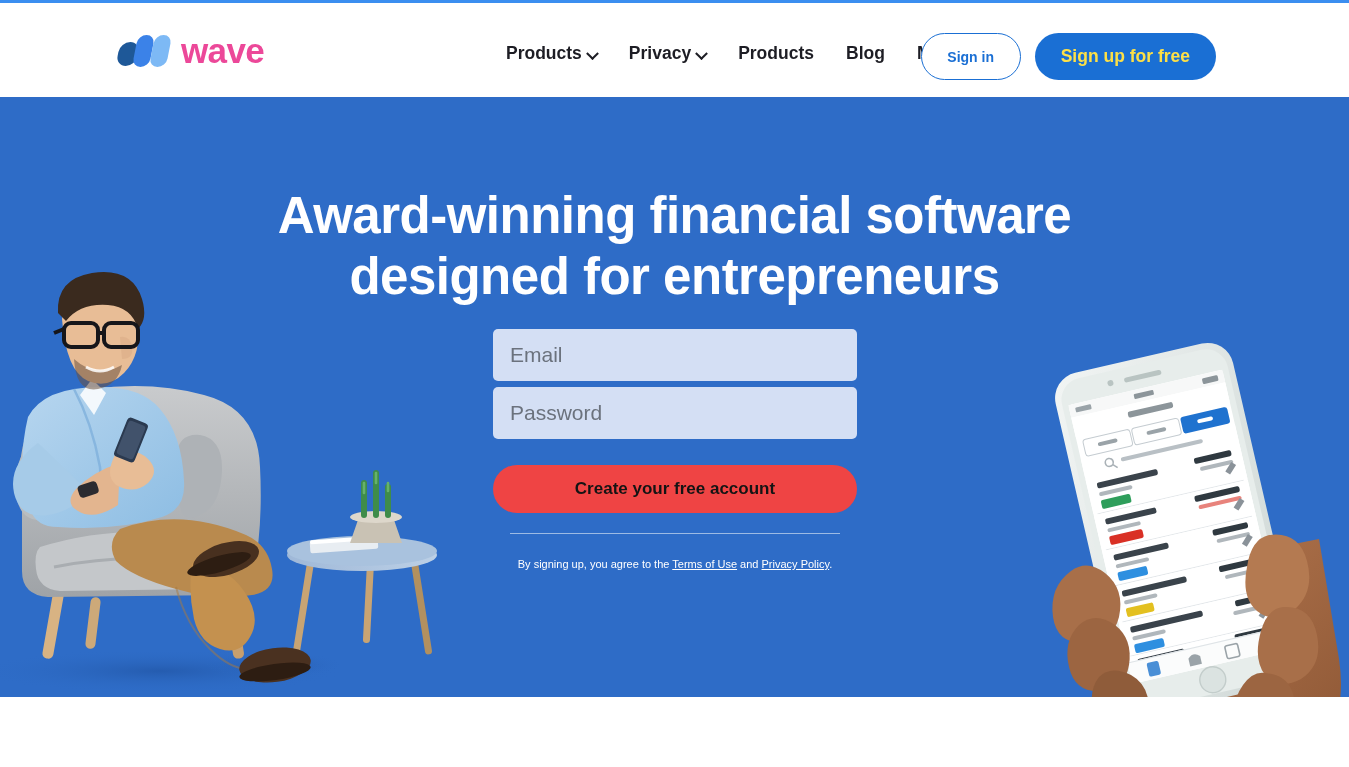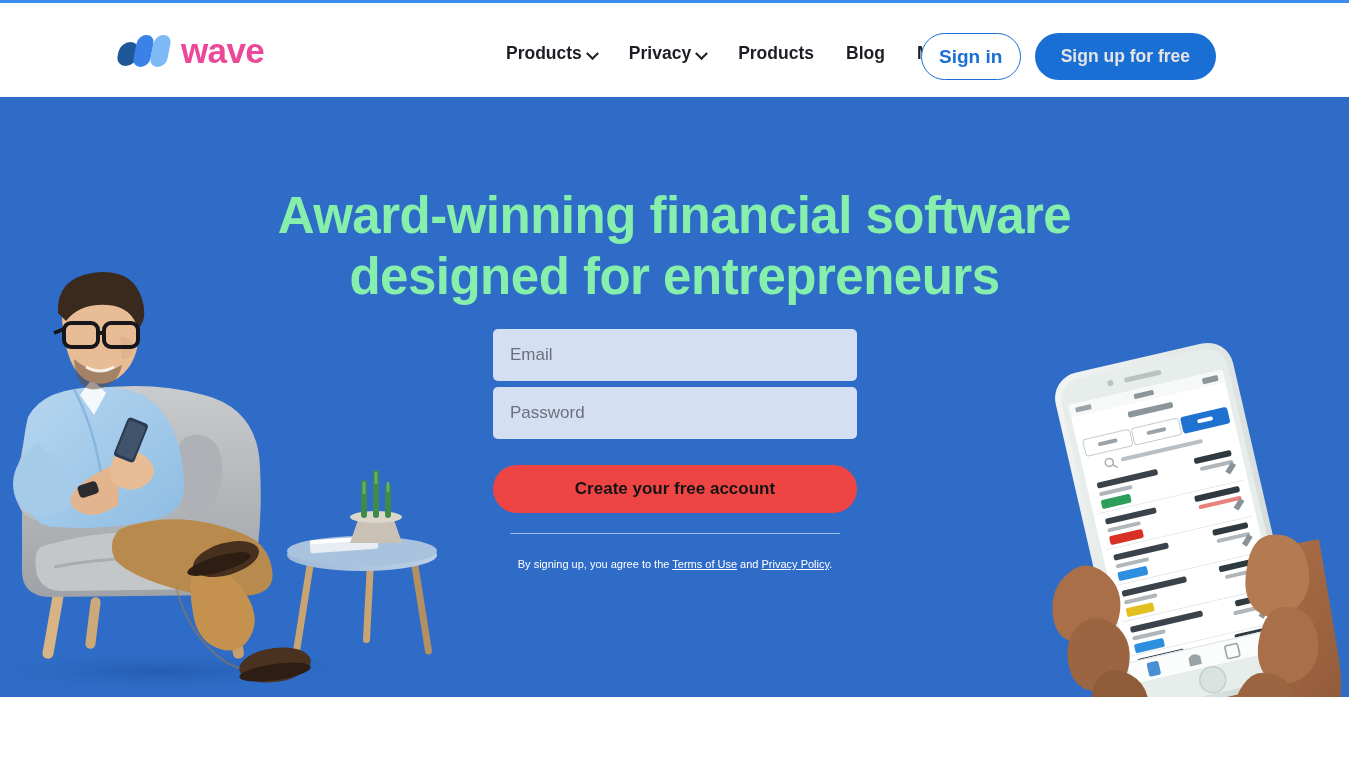--- a/index.html
+++ b/index.html
@@ -48,49 +48,49 @@
   .chev {
     display:inline-block; width:9px; height:9px;
     border-right:2px solid #1d1d24; border-bottom:2px solid #1d1d24;
     transform:rotate(45deg) translate(-2px,-2px); margin-bottom:3px;
   }
 
   .header-actions { position:absolute; right:133px; top:30px; display:flex; align-items:center; gap:14px; }
   .btn-signin {
     width:100px; height:47px; border-radius:24px;
     border:1.6px solid #1a6fd4; background:#fff; color:#1a6fd4;
-    font-size:19px; font-weight:bold; cursor:pointer;
+    font-size:14px; font-weight:bold; cursor:pointer;
     display:flex; align-items:center; justify-content:center;
     font-family:"Liberation Sans", sans-serif;
   }
   .btn-signup {
     height:47px; padding:0 26px; border-radius:24px; border:none;
-    background:#1a6fd4; color:#e5e5e5; font-size:17.5px; font-weight:bold; cursor:pointer;
+    background:#1a6fd4; color:#fde047; font-size:17.5px; font-weight:bold; cursor:pointer;
     display:flex; align-items:center; justify-content:center;
     font-family:"Liberation Sans", sans-serif;
     text-align:center;
   }
 
   
   .hero {
     position:absolute; top:97px; left:0; width:1349px; height:600px;
     background:#2e6cc7; overflow:hidden;
   }
   .hero-title {
     position:absolute; top:88px; left:0; width:1349px; text-align:center;
-    color:#86efac; font-size:51px; font-weight:bold; line-height:61px;
+    color:#ffffff; font-size:51px; font-weight:bold; line-height:61px;
     letter-spacing:-0.5px;
   }
 
   
   .form { position:absolute; top:232px; left:493px; width:364px; }
   .field {
     width:364px; height:52px; border-radius:5px; border:none;
     background:#d4dff4; margin-bottom:6px;
-    font-size:17px; color:#5c6470; padding:0 17px;
+    font-size:21px; color:#5c6470; padding:0 17px;
     font-family:"Liberation Sans", sans-serif; outline:none;
   }
   .field::placeholder { color:#6b727d; }
   .btn-create {
     width:364px; height:48px; margin-top:20px; border:none; border-radius:24px;
     background:#ef4444; color:#141414; font-size:17px; font-weight:bold;
     cursor:pointer; font-family:"Liberation Sans", sans-serif;
   }
   .divider {
     width:330px; height:1px; background:#9dbbe4; margin:20px auto 0 auto;

